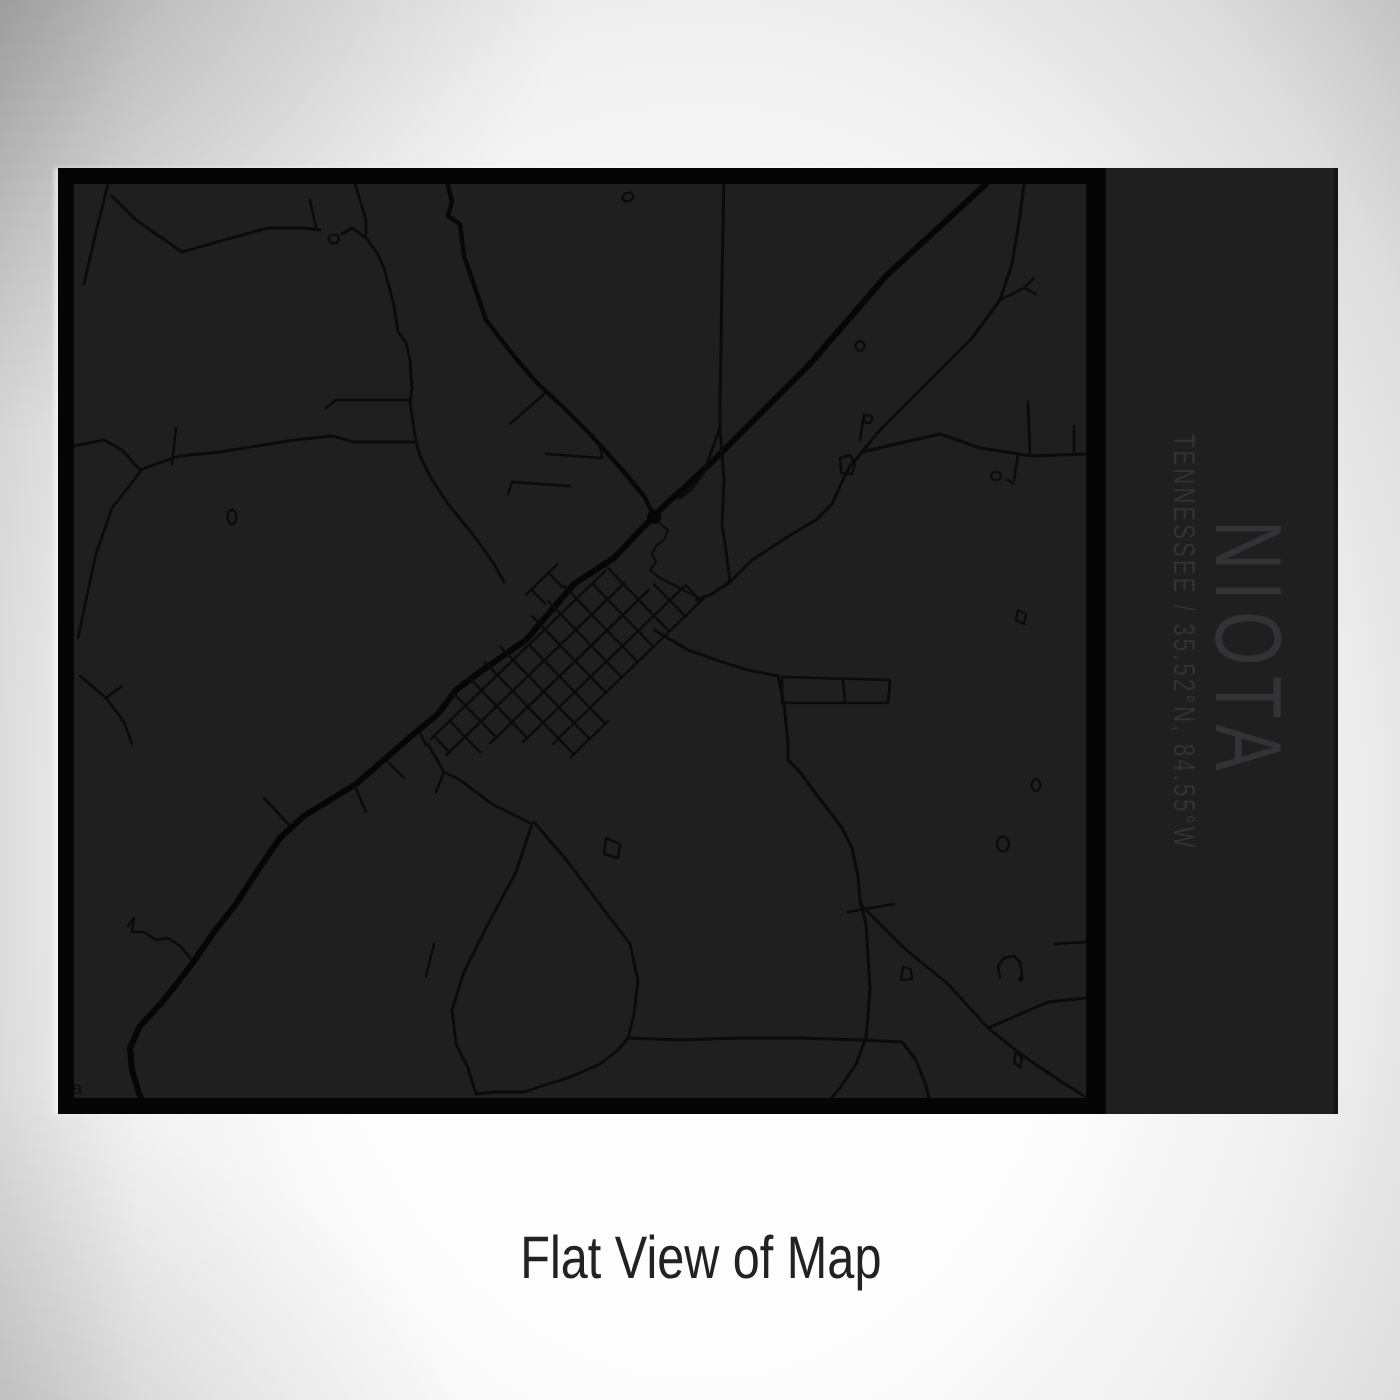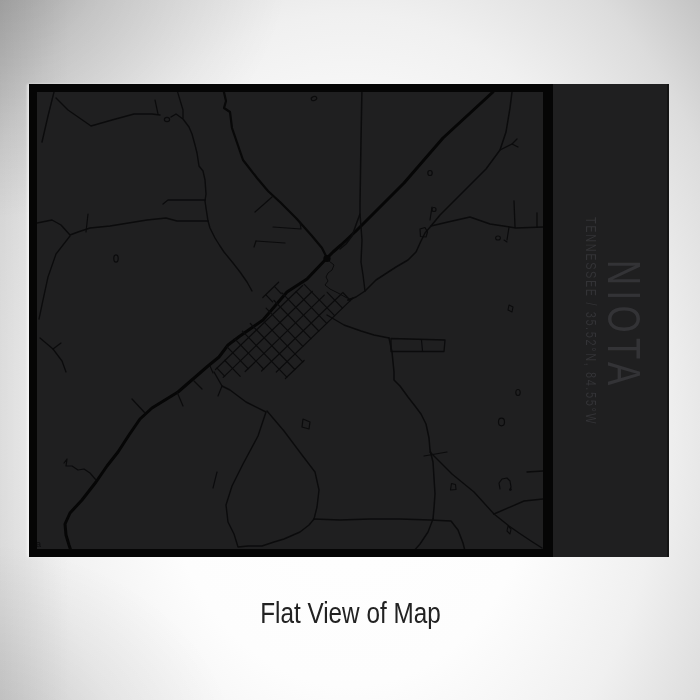--- a/index.html
+++ b/index.html
@@ -16,21 +16,21 @@
     background:#1f1f20; border:8px solid #050505; border-right:10px solid #050505; box-sizing:border-box;
     box-shadow:-2px 0 2px rgba(255,255,255,0.55); }
   .strip { position:absolute; left:553px; top:84px; width:116px; height:473px; background:#1f1f20; }
   .strip::after { content:""; position:absolute; right:0; top:0; width:2px; height:100%; background:#141414; }
   .niota { position:absolute; left:647.5px; top:259.5px; transform-origin:0 0;
     transform:rotate(90deg) scaleX(0.74); white-space:nowrap;
     font-size:47px; letter-spacing:7.3px; color:#333336; line-height:47px; }
   .sub { position:absolute; left:599px; top:217px; transform-origin:0 0;
     transform:rotate(90deg) scaleX(0.73); white-space:nowrap;
     font-size:15px; letter-spacing:2.2px; color:#333336; line-height:15px; }
-  .caption { position:absolute; left:0; top:596px; width:700px; text-align:center;
+  .caption { position:absolute; left:0; top:613px; width:700px; text-align:center;
     font-size:30px; color:#222222; }
   .caption span { display:inline-block; transform:scaleX(0.81); transform-origin:50% 50%; }
 </style>
 </head>
 <body>
 <div class="panel"></div>
 <div class="strip"></div>
 <svg width="700" height="700" viewBox="0 0 700 700" style="position:absolute;left:0;top:0;">
 <g clip-path="url(#mapclip)">
 <polyline points="223.0,88.0 226.0,101.0 224.0,108.0 230.0,112.0 232.0,128.0 243.0,160.0 257.0,178.0 268.0,191.0 281.0,203.0 296.0,218.0 312.0,236.0 322.0,248.0 327.0,258.0" fill="none" stroke="#080808" stroke-width="2.2" stroke-linecap="round" stroke-linejoin="round"></polyline>

